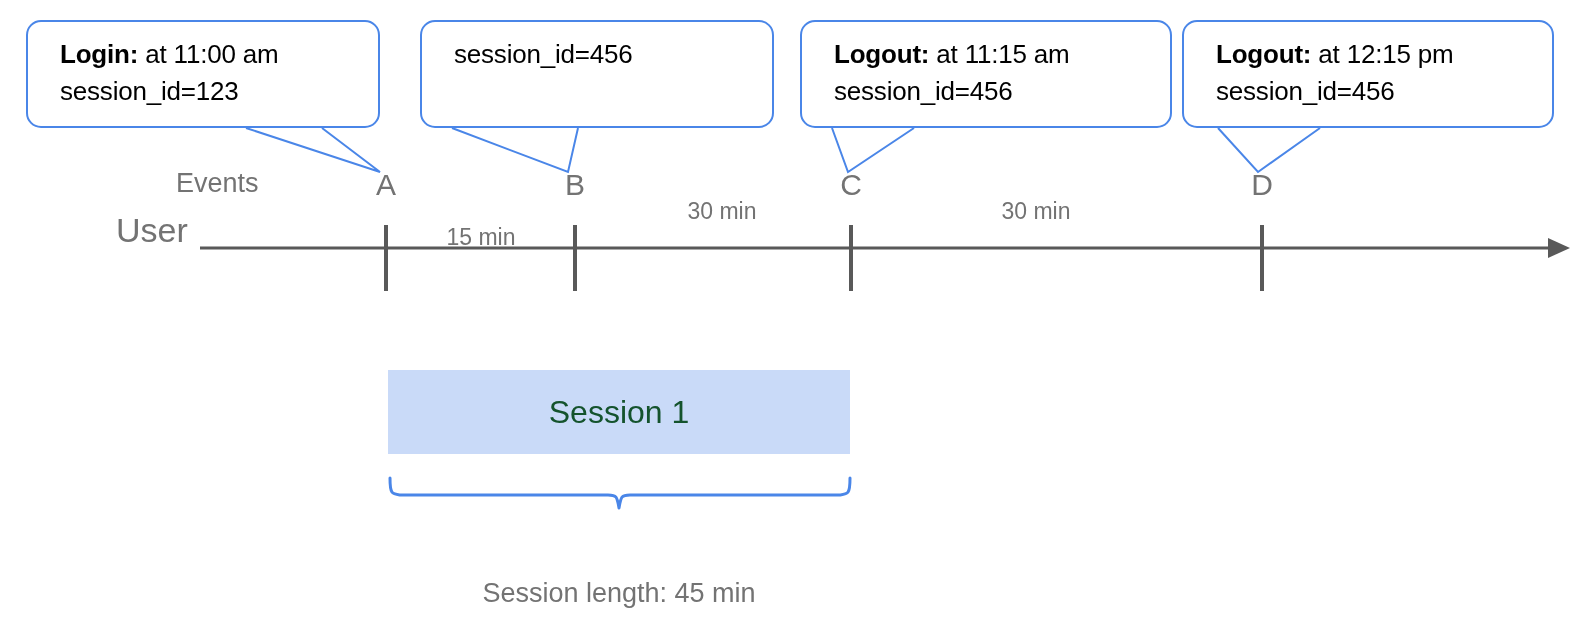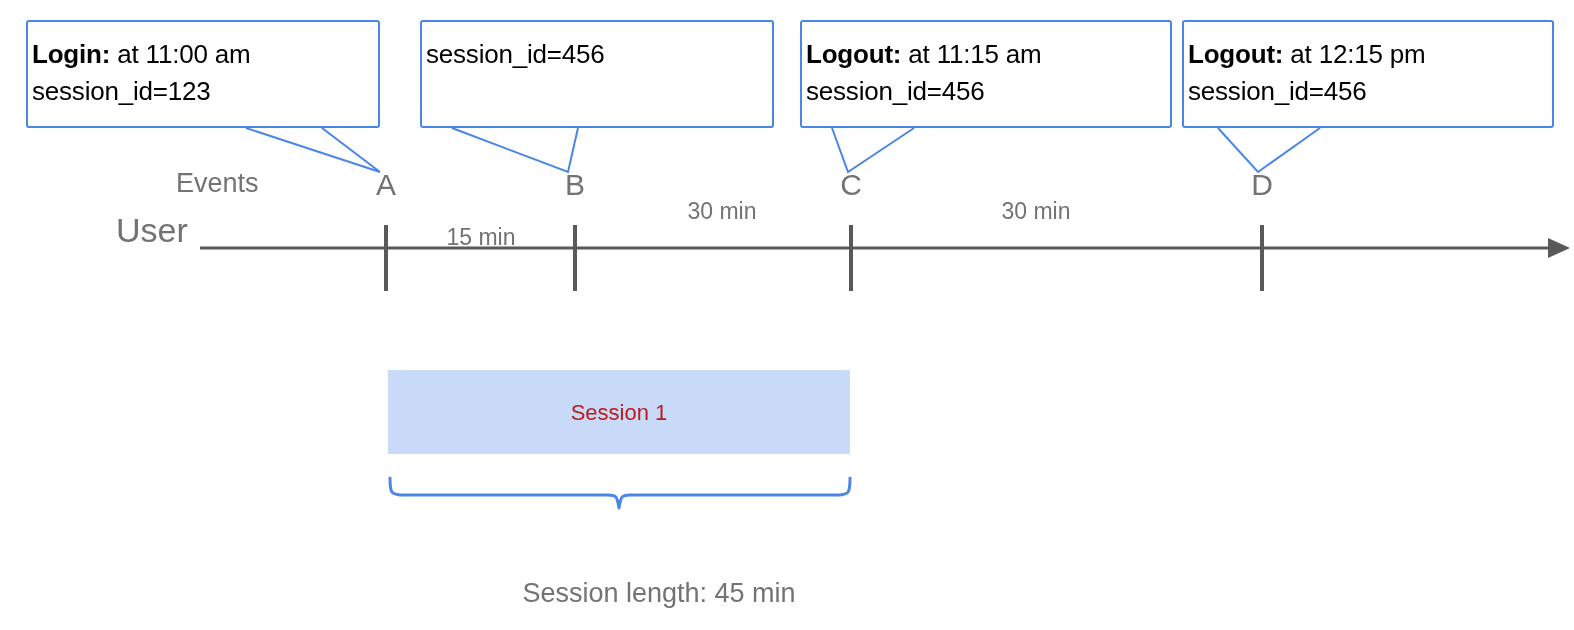--- a/index.html
+++ b/index.html
@@ -18,22 +18,22 @@
     background: #ffffff;
     overflow: hidden;
   }
 
   
   .callout {
     position: absolute;
     box-sizing: border-box;
     background: #ffffff;
     border: 2px solid #4a86e8;
-    border-radius: 3px;
-    padding: 14px 18px 12px 4px;
+    border-radius: 15px;
+    padding: 14px 18px 12px 32px;
     z-index: 3;
   }
   .callout-line {
     font-size: 26px;
     line-height: 37px;
     color: #000000;
     white-space: nowrap;
     letter-spacing: -0.2px;
   }
   .callout-line .ev {
@@ -95,23 +95,23 @@
 
   
   .session-bar {
     position: absolute;
     display: flex;
     align-items: center;
     justify-content: center;
     z-index: 1;
   }
   .session-bar-text {
-    font-size: 22px;
+    font-size: 32px;
     line-height: 29px;
-    color: #b91c1c;
+    color: #14532d;
   }
 </style>
 </head>
 <body>
 
 <div id="stage">
 
   <div class="callout" style="left:26px; top:20px; width:354px; height:108px;">
     <div class="callout-line"><span class="ev">Login:</span><span> at 11:00 am</span></div>
     <div class="callout-line">session_id=123</div>
@@ -168,15 +168,15 @@
   <div class="tick" style="left:1262px; top:225px; height:66px;"></div>
 
   <div class="lbl lbl-interval" style="left:481px; top:200px;margin-top:26px;">15 min</div>
   <div class="lbl lbl-interval" style="left:722px; top:200px;">30 min</div>
   <div class="lbl lbl-interval" style="left:1036px; top:200px;">30 min</div>
 
   <div class="session-bar" style="left:388px; top:370px; width:462px; height:84px; background:#c9daf8;">
     <span class="session-bar-text">Session 1</span>
   </div>
 
-  <div class="lbl lbl-caption" style="left:619px; top:580px;margin-left:40px;">Session length: 45 min</div>
+  <div class="lbl lbl-caption" style="left:619px; top:580px;">Session length: 45 min</div>
 
 </div>
 
 </body></html>

